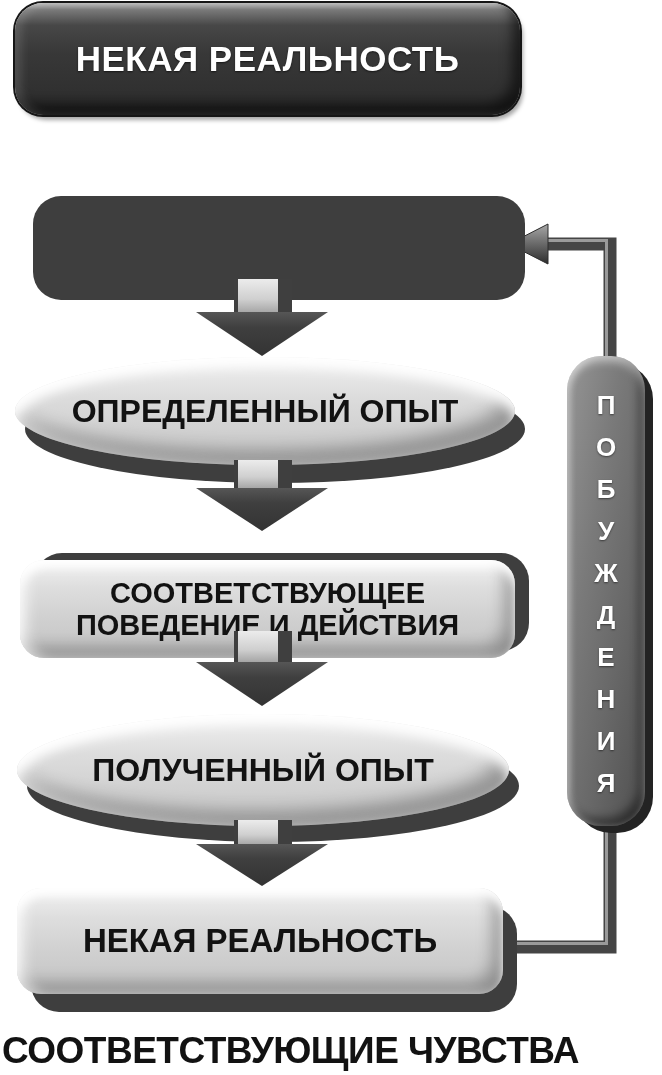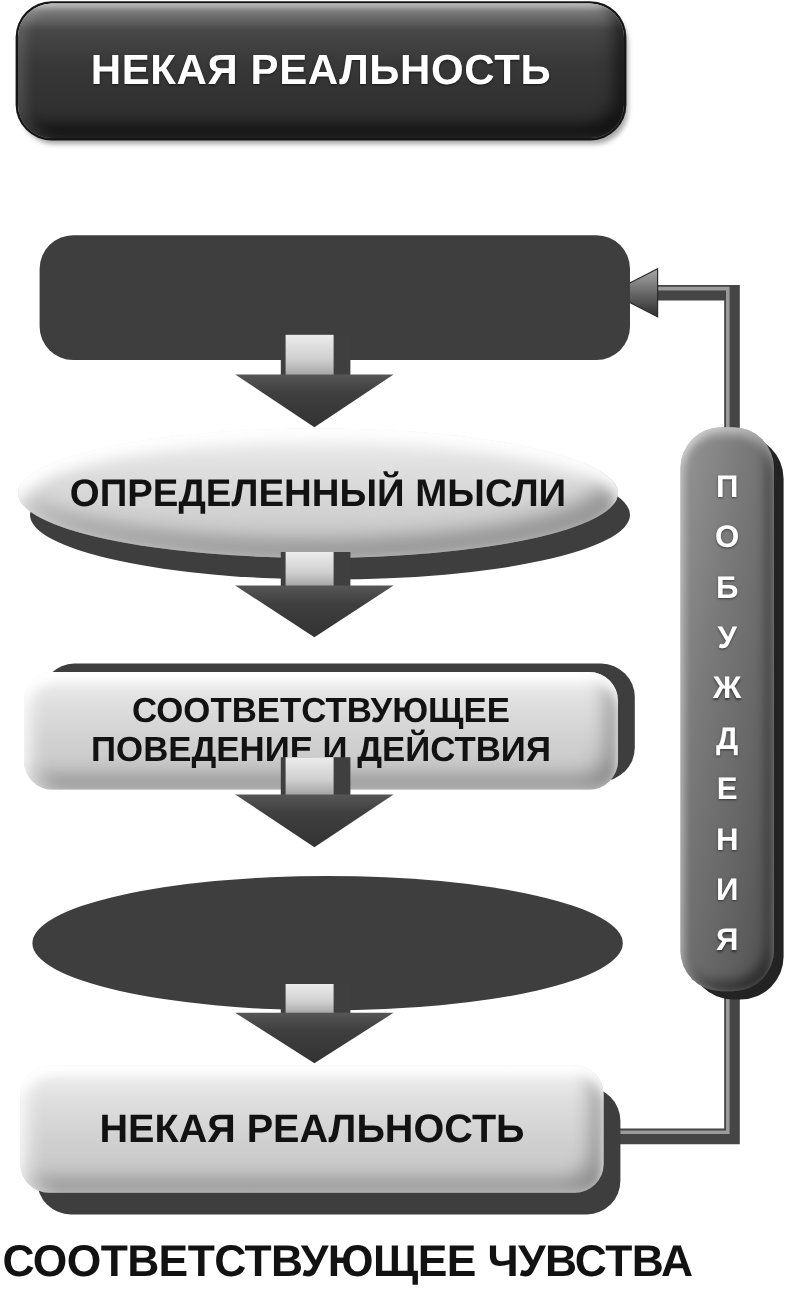--- a/index.html
+++ b/index.html
@@ -125,37 +125,40 @@
   <div id="shapes-layer" class="layer">
 
     <div class="dark-box" style="pointer-events:auto">
       <span class="label">НЕКАЯ РЕАЛЬНОСТЬ</span>
     </div>
 
     <div class="lbox-shadow" style="left:33px;top:196px;width:492px;height:104px;"></div>
 
     <div class="ell-shadow" style="left:25px;top:375px;width:500px;height:108px;"></div>
     <div class="ell" style="left:15px;top:357px;width:500px;height:108px;">
-      <span class="label" style="font-size:32px;">ОПРЕДЕЛЕННЫЙ МЫСЛИ</span>
+      <span class="label" style="font-size:32px;">ОПРЕДЕЛЕННЫЙ ОПЫТ</span>
     </div>
 
     <div class="lbox-shadow" style="left:34px;top:553px;width:495px;height:98px;"></div>
     <div class="lbox" style="left:20px;top:560px;width:495px;height:98px;">
       <span class="label" style="font-size:29px;">СООТВЕТСТВУЮЩЕЕ</span>
       <span class="label" style="font-size:29px;">ПОВЕДЕНИЕ И ДЕЙСТВИЯ</span>
     </div>
 
     <div class="ell-shadow" style="left:27px;top:730px;width:492px;height:112px;"></div>
+    <div class="ell" style="left:17px;top:714px;width:492px;height:112px;">
+      <span class="label" style="font-size:32px;">ПОЛУЧЕННЫЙ ОПЫТ</span>
+    </div>
 
     <div class="lbox-shadow" style="left:31px;top:906px;width:486px;height:106px;"></div>
     <div class="lbox" style="left:17px;top:888px;width:486px;height:106px;">
       <span class="label" style="font-size:33px;">НЕКАЯ РЕАЛЬНОСТЬ</span>
     </div>
 
-    <div class="caption">СООТВЕТСТВУЮЩЕЕ ЧУВСТВА</div>
+    <div class="caption">СООТВЕТСТВУЮЩИЕ ЧУВСТВА</div>
   </div>
 
   <svg id="arrows-layer" class="layer" viewBox="0 0 662 1075">
     <defs>
       <linearGradient id="stemGrad" x1="0" y1="0" x2="0" y2="1">
         <stop offset="0" stop-color="#ececec"></stop>
         <stop offset="0.55" stop-color="#cfcfcf"></stop>
         <stop offset="1" stop-color="#9b9b9b"></stop>
       </linearGradient>
       <linearGradient id="headGrad" x1="0" y1="0" x2="0" y2="1">

